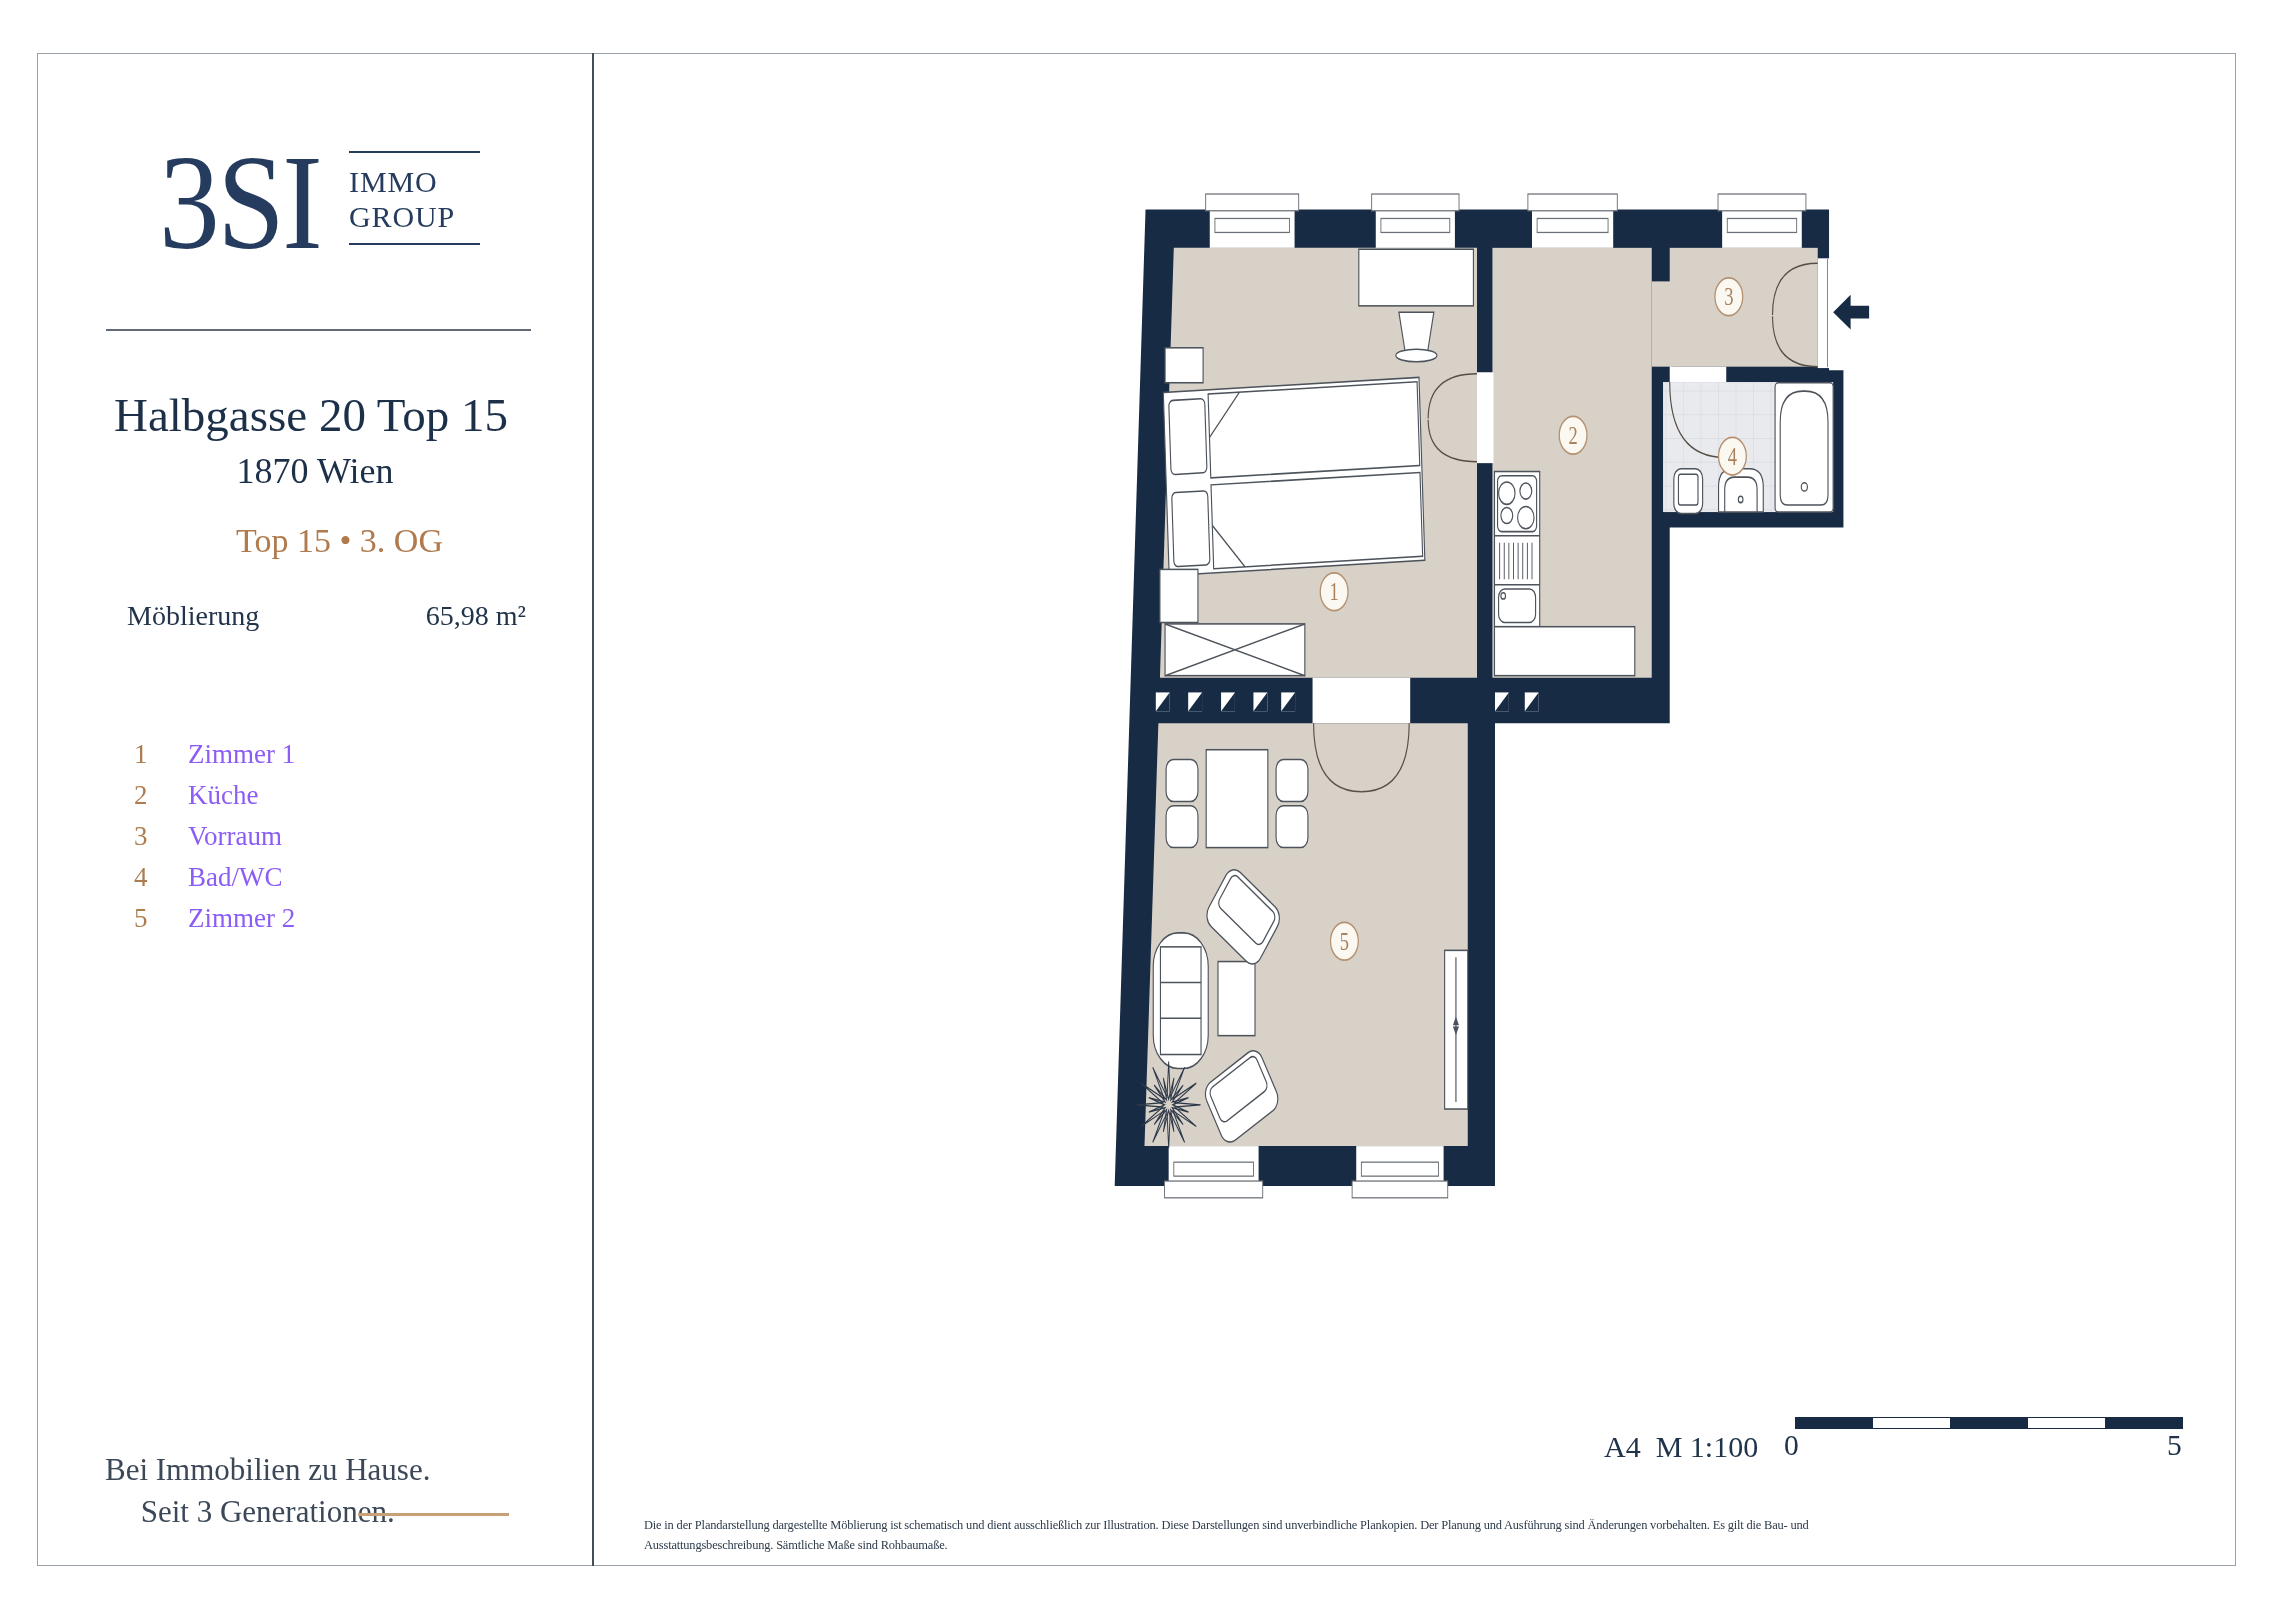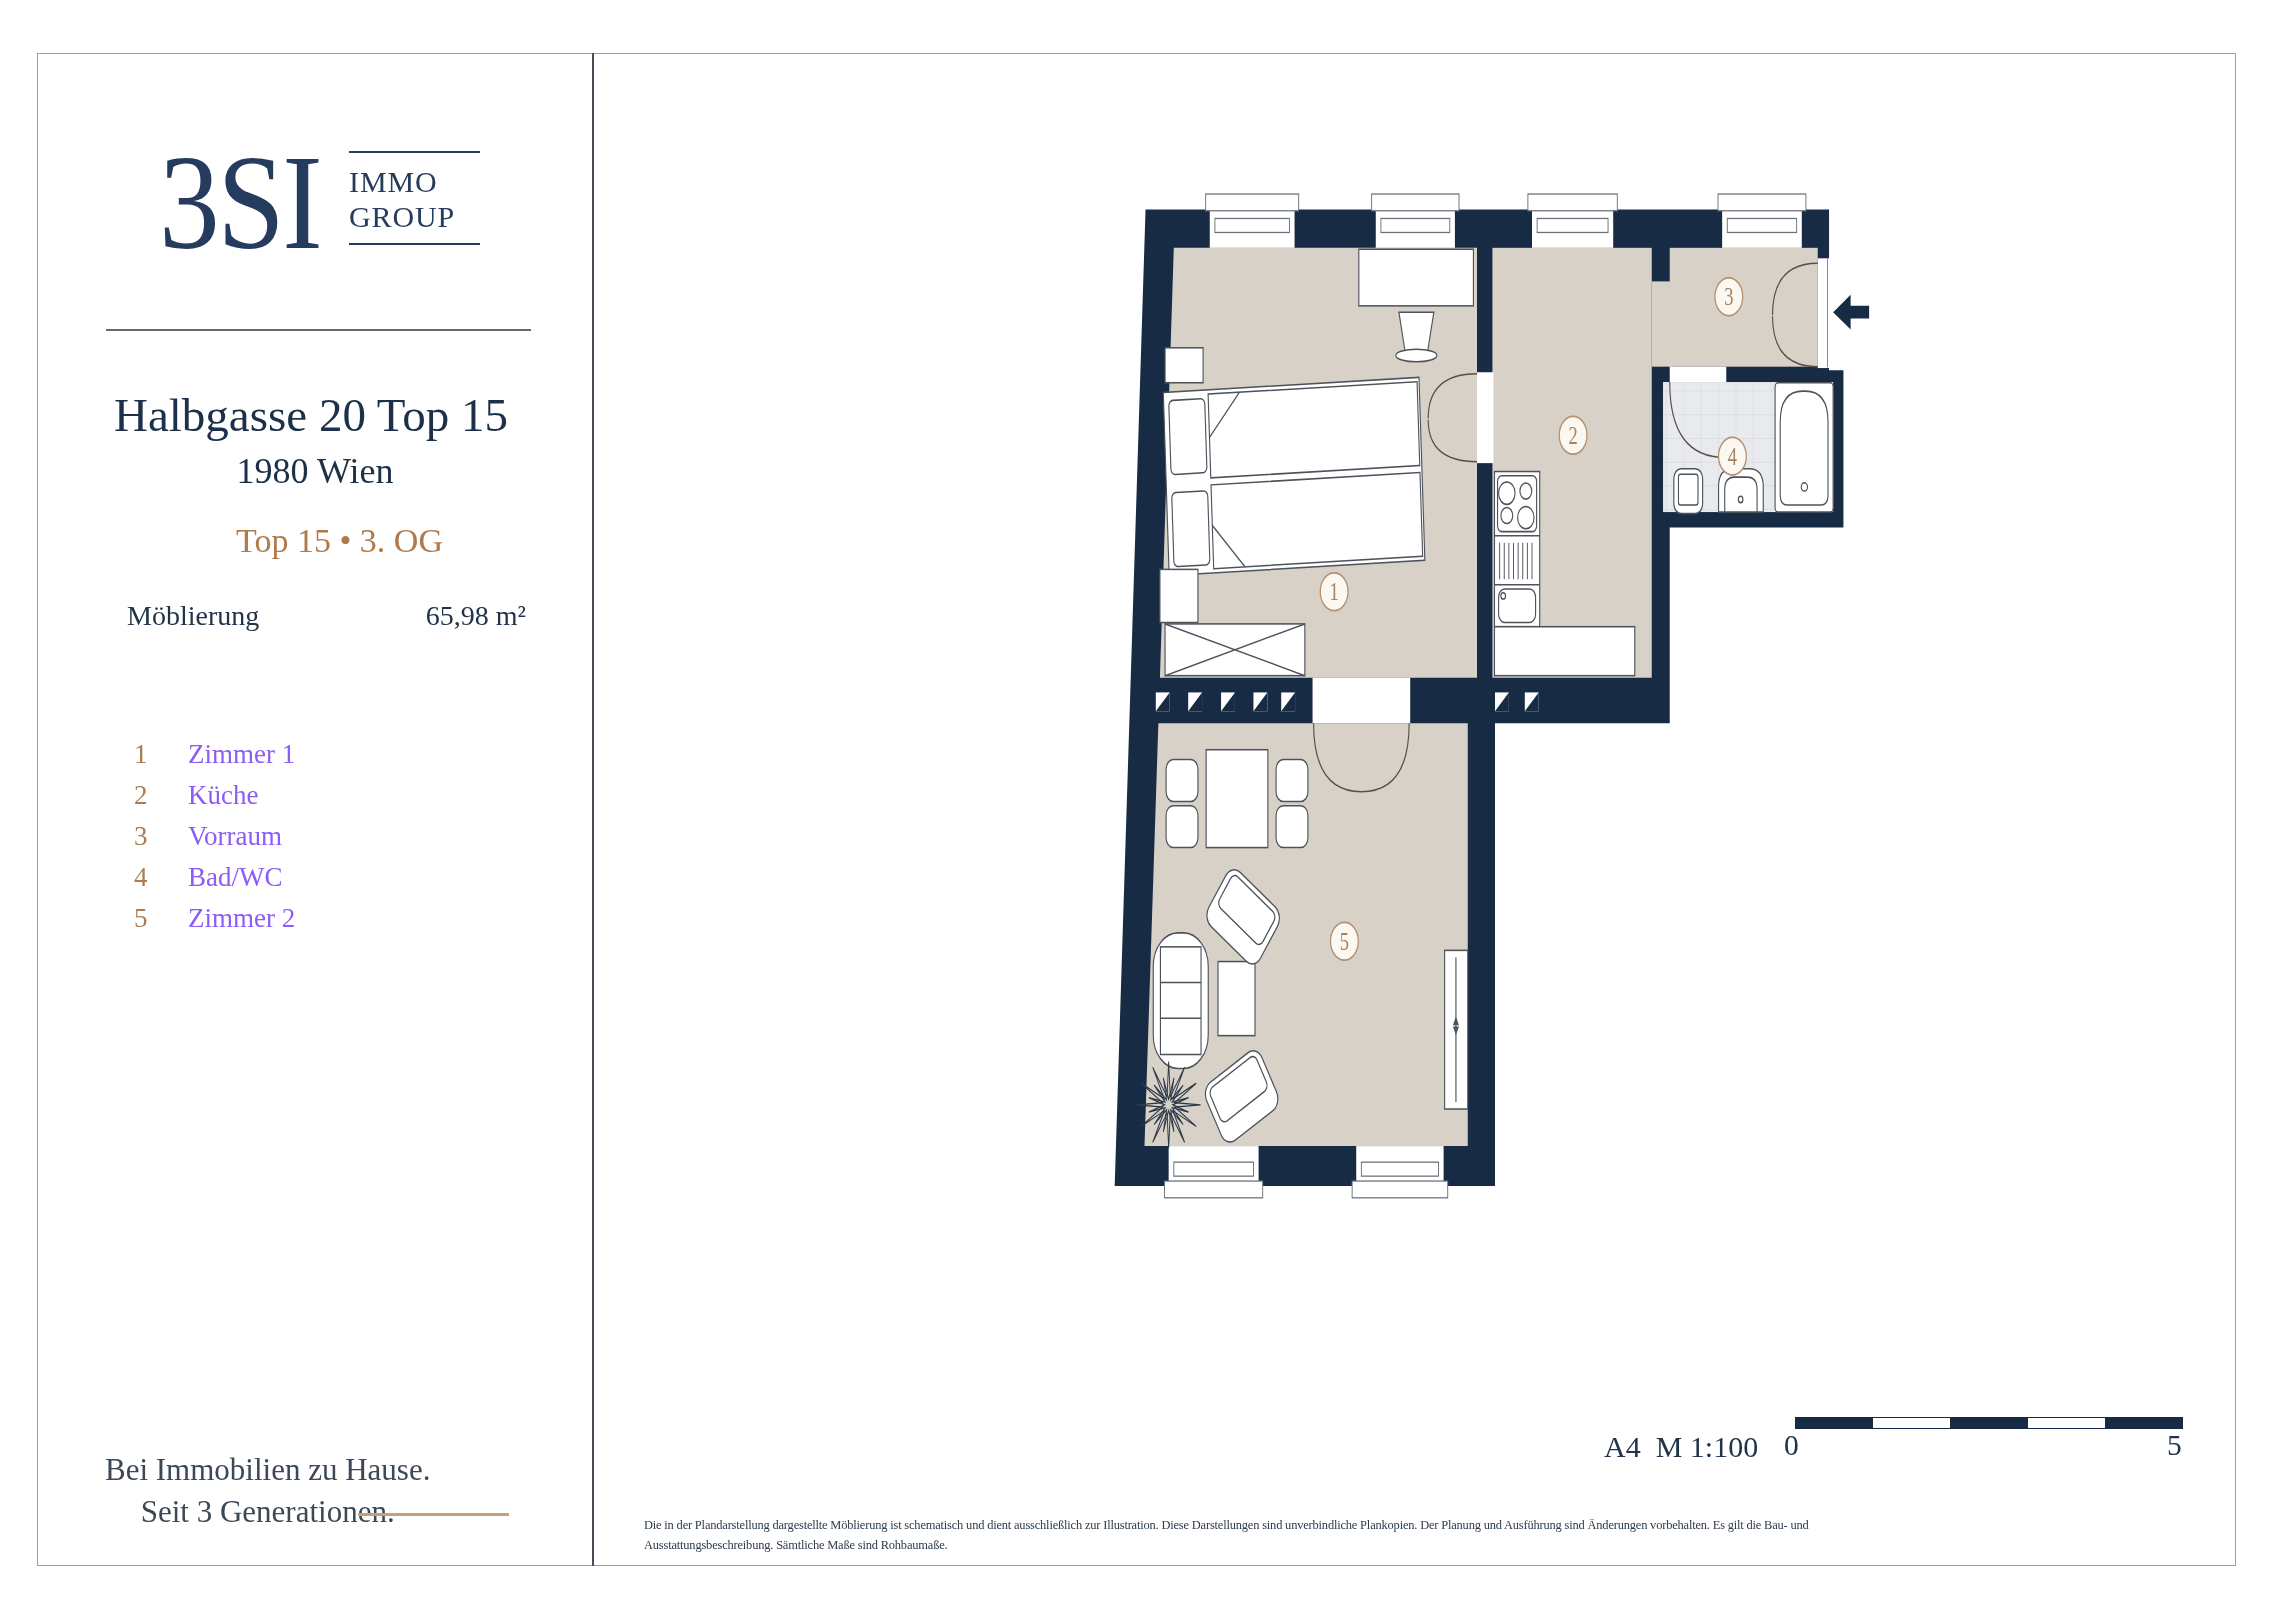--- a/index.html
+++ b/index.html
@@ -47,21 +47,21 @@
 <div class="abs divider"></div>
 
 <div class="abs logo-main">3SI</div>
 <div class="abs logo-sub">
   <div>IMMO</div>
   <div>GROUP</div>
 </div>
 <div class="abs logo-rule"></div>
 
 <div class="abs title">Halbgasse 20 Top 15</div>
-<div class="abs subtitle">1980 Wien</div>
+<div class="abs subtitle">1870 Wien</div>
 <div class="abs unitinfo">Top 15 • 3. OG</div>
 
 <div class="abs arearow">
   <span>Möblierung</span>
   <span>65,98 m²</span>
 </div>
 
 <div class="abs legend">
   <div class="n">1</div>
   <div class="l">Zimmer 1</div>

